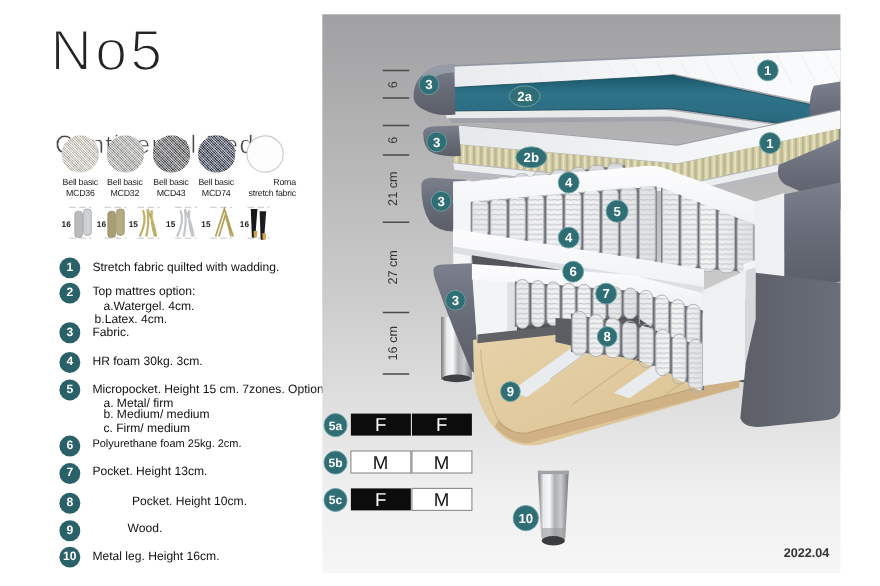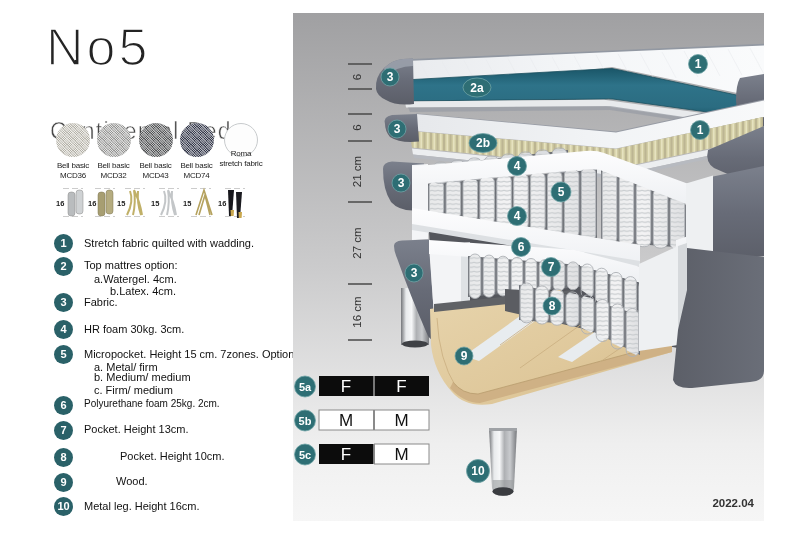--- a/index.html
+++ b/index.html
@@ -14,21 +14,21 @@
 <div style="position:absolute;left:96.5px;top:123px;width:34px;height:34px;border-radius:50%;background:#b3b3b1;background-image:repeating-linear-gradient(45deg, rgba(255,255,255,0.5) 0 0.7px, rgba(0,0,0,0.10) 1px 1.7px),repeating-linear-gradient(-45deg, rgba(255,255,255,0.3) 0 0.7px, rgba(0,0,0,0.09) 1px 1.7px);"></div>
 <div style="position:absolute;left:85.5px;top:161px;width:56px;text-align:center;font-size:8px;line-height:10px;letter-spacing:-0.2px;color:#1c1c1c;">Bell basic<br>MCD32</div>
 
 <div style="position:absolute;left:138.5px;top:123px;width:34px;height:34px;border-radius:50%;background:#606264;background-image:repeating-linear-gradient(45deg, rgba(255,255,255,0.5) 0 0.7px, rgba(0,0,0,0.10) 1px 1.7px),repeating-linear-gradient(-45deg, rgba(255,255,255,0.3) 0 0.7px, rgba(0,0,0,0.09) 1px 1.7px);"></div>
 <div style="position:absolute;left:127.5px;top:161px;width:56px;text-align:center;font-size:8px;line-height:10px;letter-spacing:-0.2px;color:#1c1c1c;">Bell basic<br>MCD43</div>
 
 <div style="position:absolute;left:179.5px;top:123px;width:34px;height:34px;border-radius:50%;background:#3c4156;background-image:repeating-linear-gradient(45deg, rgba(255,255,255,0.5) 0 0.7px, rgba(0,0,0,0.10) 1px 1.7px),repeating-linear-gradient(-45deg, rgba(255,255,255,0.3) 0 0.7px, rgba(0,0,0,0.09) 1px 1.7px);"></div>
 <div style="position:absolute;left:168.5px;top:161px;width:56px;text-align:center;font-size:8px;line-height:10px;letter-spacing:-0.2px;color:#1c1c1c;">Bell basic<br>MCD74</div>
 
 <div style="position:absolute;left:224px;top:123px;width:34px;height:34px;border-radius:50%;background:#fdfdfd;border:1px solid #c8cbcd;"></div>
-<div style="position:absolute;left:213px;top:149px;width:56px;text-align:center;font-size:8px;line-height:10px;letter-spacing:-0.2px;color:#1c1c1c;">Roma<br>stretch fabric</div>
+<div style="position:absolute;left:213px;top:161px;width:56px;text-align:right;font-size:8px;line-height:10px;letter-spacing:-0.2px;color:#1c1c1c;">Roma<br>stretch fabric</div>
 
 <svg width="210" height="40" viewBox="0 0 210 40" style="position:absolute;left:46px;top:183px" font-family="Liberation Sans, sans-serif">
     <path d="M17,5.5 h20 M17,33.5 h20" stroke="#c6c6c6" stroke-width="0.9" stroke-dasharray="6 3"></path>
     <text x="10" y="23" font-size="7.5" font-weight="bold" fill="#222">16</text>
     <rect x="22" y="9" width="7" height="24" rx="3" fill="#b9bcbe" stroke="#888" stroke-width="0.5"></rect>
     <rect x="30" y="7" width="7" height="24" rx="3" fill="#cfd2d4" stroke="#888" stroke-width="0.5"></rect>
     <path d="M49,5.5 h20 M49,33.5 h20" stroke="#c6c6c6" stroke-width="0.9" stroke-dasharray="6 3"></path>
     <text x="42" y="23" font-size="7.5" font-weight="bold" fill="#222">16</text>
     <rect x="52" y="9" width="7" height="24" rx="3" fill="#a79e72" stroke="#7d7450" stroke-width="0.5"></rect>
     <rect x="60" y="7" width="7" height="24" rx="3" fill="#b5ac80" stroke="#7d7450" stroke-width="0.5"></rect>
@@ -46,21 +46,21 @@
     <path d="M182,7 l6,0 l-2,26 l-3,0 Z" fill="#17171c"></path>
     <path d="M190,9 l6,0 l-2,26 l-3,0 Z" fill="#1b1b20"></path>
     <path d="M184.5,27 l3.5,0 l-0.4,6 l-2.8,0 Z" fill="#caa84e"></path>
     <path d="M192.5,29 l3.5,0 l-0.4,6 l-2.8,0 Z" fill="#caa84e"></path>
   </svg>
 <div style="position:absolute;left:54px;top:234.1px;width:19px;height:19px;border-radius:50%;background:#2a6168;color:#fff;font-size:11px;font-weight:bold;text-align:center;line-height:19px;">1</div>
 <div style="position:absolute;left:84px;top:236.6px;font-size:11px;color:#111;white-space:nowrap;text-align:right;">Stretch fabric quilted with wadding.</div>
 <div style="position:absolute;left:54px;top:256.7px;width:19px;height:19px;border-radius:50%;background:#2a6168;color:#fff;font-size:11px;font-weight:bold;text-align:center;line-height:19px;">2</div>
 <div style="position:absolute;left:84px;top:259.2px;font-size:11px;color:#111;white-space:nowrap;">Top mattres option:</div>
 <div style="position:absolute;left:94px;top:273.0px;font-size:11px;color:#111;white-space:nowrap;">a.Watergel. 4cm.</div>
-<div style="position:absolute;left:110px;top:284.5px;font-size:11px;color:#111;white-space:nowrap;">b.Latex. 4cm.</div>
+<div style="position:absolute;left:86px;top:284.5px;font-size:11px;color:#111;white-space:nowrap;">b.Latex. 4cm.</div>
 <div style="position:absolute;left:54px;top:293.4px;width:19px;height:19px;border-radius:50%;background:#2a6168;color:#fff;font-size:11px;font-weight:bold;text-align:center;line-height:19px;">3</div>
 <div style="position:absolute;left:84px;top:295.9px;font-size:11px;color:#111;white-space:nowrap;">Fabric.</div>
 <div style="position:absolute;left:54px;top:320.0px;width:19px;height:19px;border-radius:50%;background:#2a6168;color:#fff;font-size:11px;font-weight:bold;text-align:center;line-height:19px;">4</div>
 <div style="position:absolute;left:84px;top:322.5px;font-size:11px;color:#111;white-space:nowrap;">HR foam 30kg. 3cm.</div>
 <div style="position:absolute;left:54px;top:345.4px;width:19px;height:19px;border-radius:50%;background:#2a6168;color:#fff;font-size:11px;font-weight:bold;text-align:center;line-height:19px;">5</div>
 <div style="position:absolute;left:84px;top:347.9px;font-size:11px;color:#111;white-space:nowrap;">Micropocket. Height 15 cm. 7zones. Option:</div>
 <div style="position:absolute;left:94px;top:360.8px;font-size:11px;color:#111;white-space:nowrap;">a. Metal/ firm</div>
 <div style="position:absolute;left:94px;top:370.9px;font-size:11px;color:#111;white-space:nowrap;">b. Medium/ medium</div>
 <div style="position:absolute;left:94px;top:383.5px;font-size:11px;color:#111;white-space:nowrap;">c. Firm/ medium</div>
 <div style="position:absolute;left:54px;top:395.5px;width:19px;height:19px;border-radius:50%;background:#2a6168;color:#fff;font-size:11px;font-weight:bold;text-align:center;line-height:19px;">6</div>

